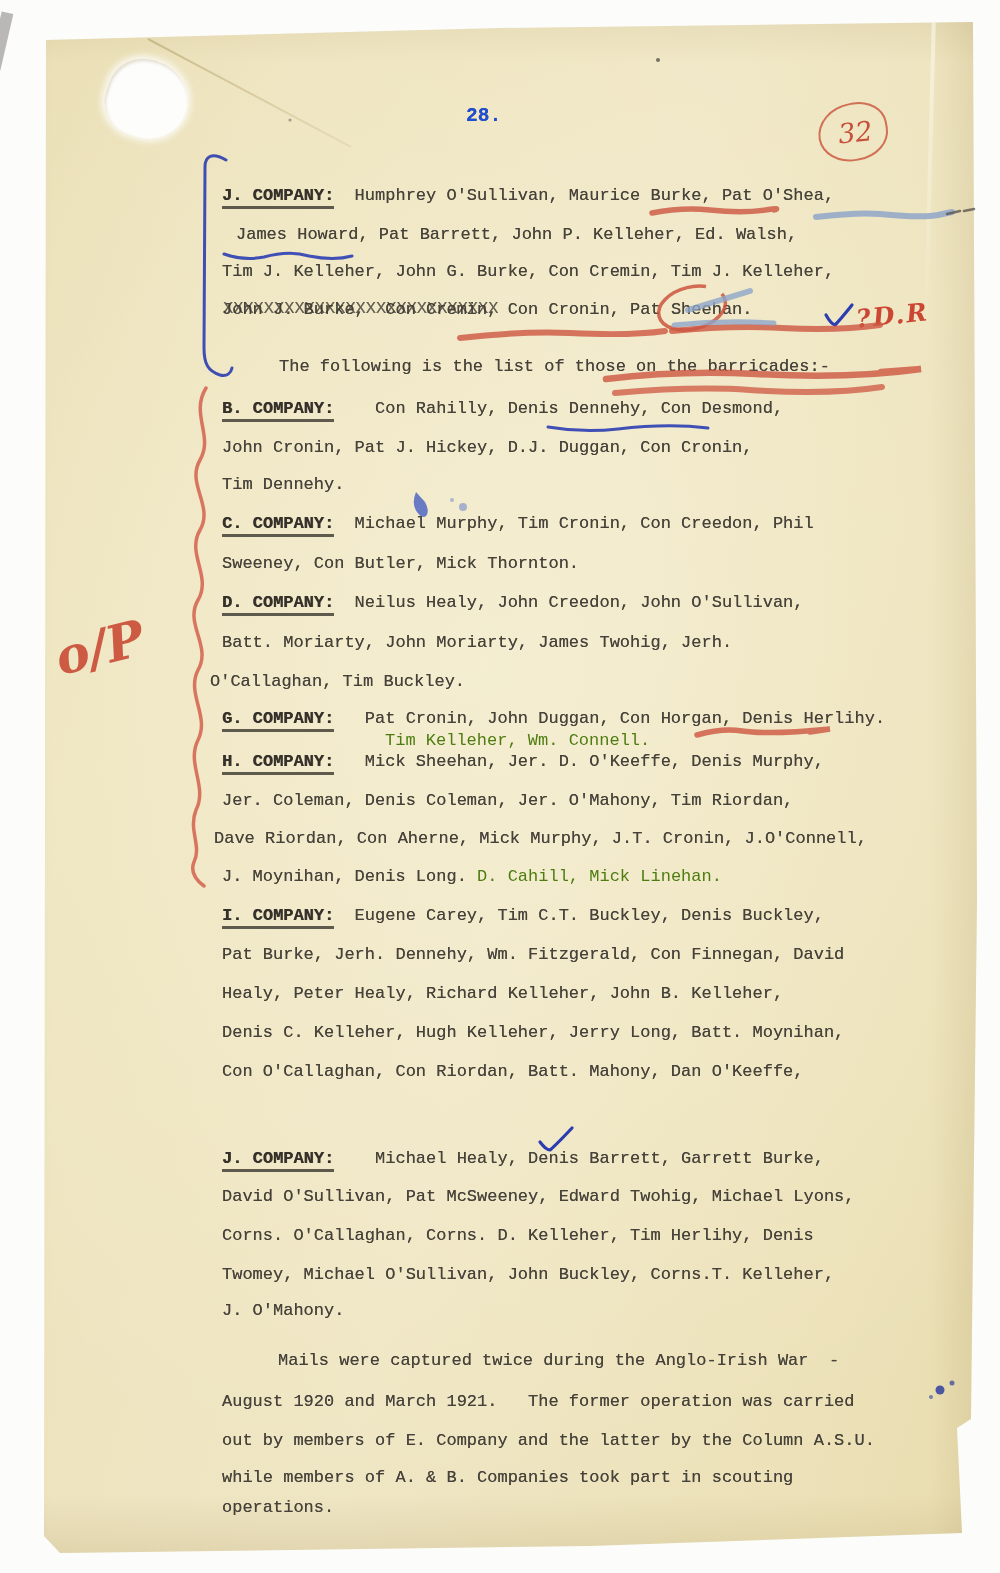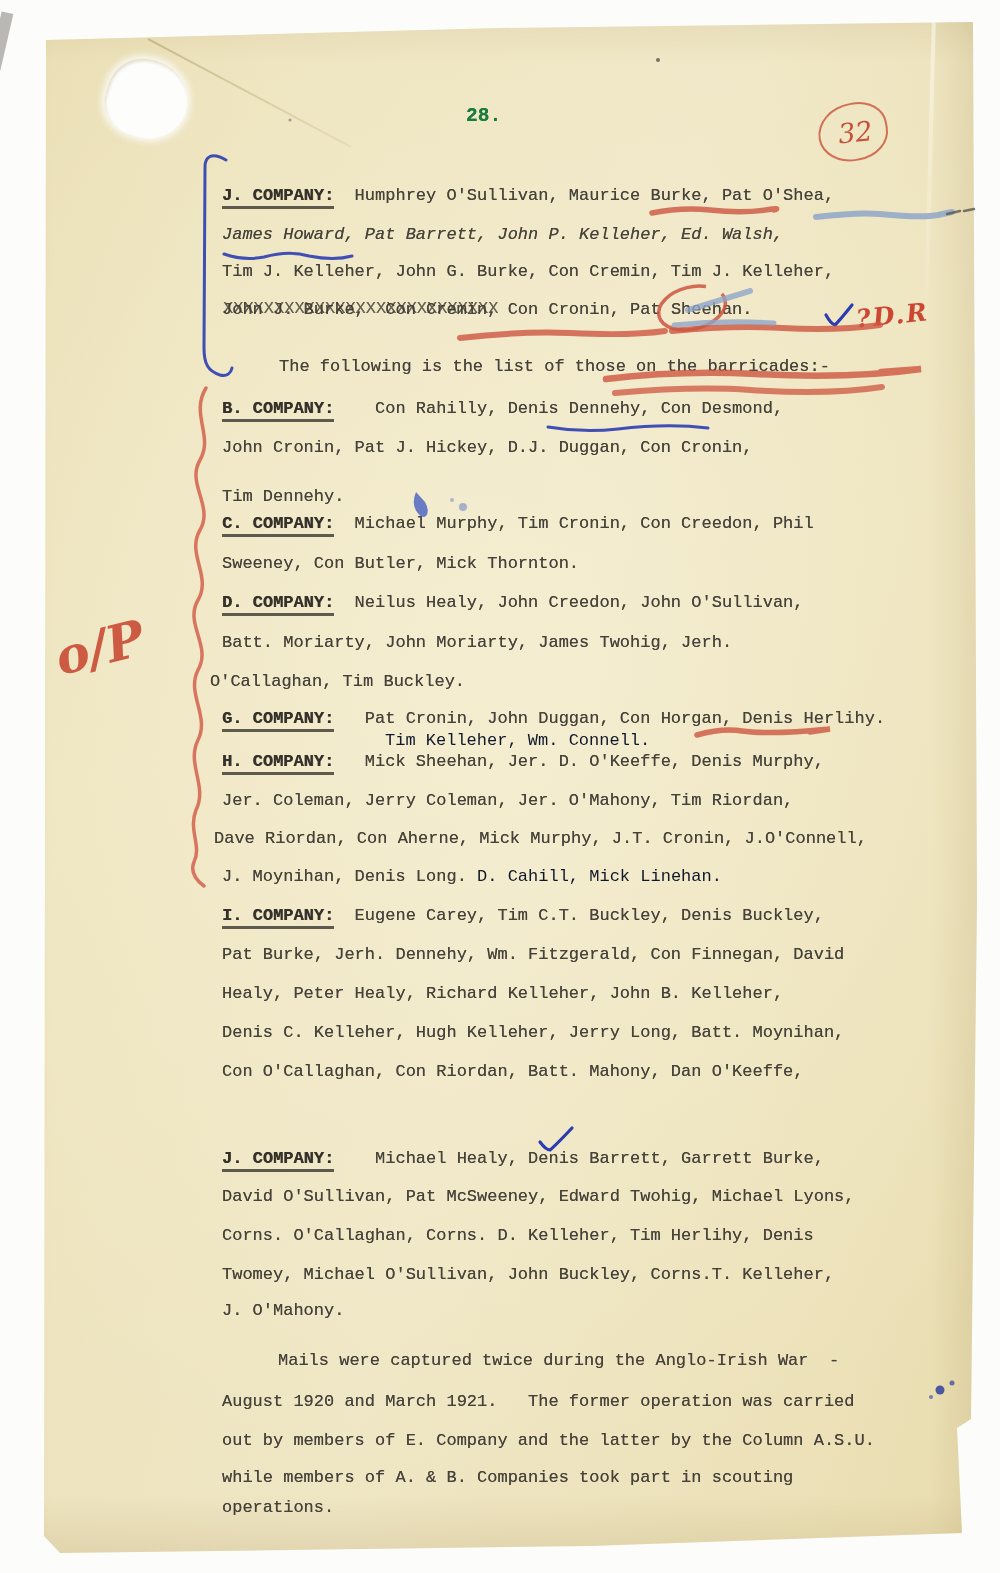--- a/index.html
+++ b/index.html
@@ -42,27 +42,27 @@
   .tline {
     position:absolute; white-space:pre; font-size:17px; line-height:22px;
     text-shadow:0 0 0.6px rgba(62,58,50,0.75);
   }
   .s-label {
     font-weight:bold; color:#35312a;
     border-bottom:3px solid rgba(53,49,42,0.78); padding-bottom:1px;
     text-shadow:0.4px 0 0 rgba(53,49,42,0.8);
   }
   .s-normal { }
-  .s-light { color:#0f172a; text-shadow:none; }
+  .s-light { color:#4d7c0f; text-shadow:none; }
   .s-struck { position:relative; color:#4a463e; }
   .xover { position:absolute; left:1px; top:-2px; opacity:0.78; color:#3f3b33; }
   #page-number {
     position:absolute; left:466px; top:105px;
     font-family:"Liberation Mono", monospace; font-size:19.5px; font-weight:bold;
-    color:#15803d; text-shadow:0 0 0.6px rgba(62,58,50,0.8);
+    color:#1d4ed8; text-shadow:0 0 0.6px rgba(62,58,50,0.8);
   }
   
   .hand { font-family:"DejaVu Serif", serif; font-style:italic; position:absolute; }
   #circled-number {
     left:818px; top:103px; width:66px; height:54px;
     border:2.5px solid rgba(201,82,58,0.8); border-radius:55% 45% 50% 50%;
     transform:rotate(-10deg);
     display:flex; align-items:center; justify-content:center;
   }
   #circled-number span {
@@ -89,36 +89,36 @@
     <div class="crease-tl"></div>
     <div class="fold-right"></div>
   </div>
 
   <div class="scan-sliver"></div>
 
   <div id="page-number">28.</div>
 
   <div id="typed-layer">
       <div class="tline" style="left: 222px; top: 185px;"><span class="s-label">J. COMPANY:</span><span class="s-normal">  Humphrey O'Sullivan, Maurice Burke, Pat O'Shea,</span></div>
-      <div class="tline" style="left: 222px; top: 224px; font-style: italic;"><span class="s-normal">James Howard, Pat Barrett, John P. Kelleher, Ed. Walsh,</span></div>
+      <div class="tline" style="left: 236px; top: 224px;"><span class="s-normal">James Howard, Pat Barrett, John P. Kelleher, Ed. Walsh,</span></div>
       <div class="tline" style="left: 222px; top: 261px;"><span class="s-normal">Tim J. Kelleher, John G. Burke, Con Cremin, Tim J. Kelleher,</span></div>
       <div class="tline" style="left: 222px; top: 299px;"><span class="s-struck">John J. Burke,  Con Cremin,<span class="xover">XXXXXXXXXXXXXXXXXXXXXXXXXXX</span></span><span class="s-normal"> Con Cronin, Pat Sheehan.</span></div>
       <div class="tline" style="left: 279px; top: 356px;"><span class="s-normal">The following is the list of those on the barricades:-</span></div>
       <div class="tline" style="left: 222px; top: 398px;"><span class="s-label">B. COMPANY:</span><span class="s-normal">    Con Rahilly, Denis Dennehy, Con Desmond,</span></div>
       <div class="tline" style="left: 222px; top: 437px;"><span class="s-normal">John Cronin, Pat J. Hickey, D.J. Duggan, Con Cronin,</span></div>
-      <div class="tline" style="left: 222px; top: 486px; font-family: Liberation Mono, monospace;"><span class="s-normal">Tim Dennehy.</span></div>
+      <div class="tline" style="left: 222px; top: 474px; font-family: Liberation Mono, monospace;"><span class="s-normal">Tim Dennehy.</span></div>
       <div class="tline" style="left: 222px; top: 513px;"><span class="s-label">C. COMPANY:</span><span class="s-normal">  Michael Murphy, Tim Cronin, Con Creedon, Phil</span></div>
       <div class="tline" style="left: 222px; top: 553px;"><span class="s-normal">Sweeney, Con Butler, Mick Thornton.</span></div>
       <div class="tline" style="left: 222px; top: 592px;"><span class="s-label">D. COMPANY:</span><span class="s-normal">  Neilus Healy, John Creedon, John O'Sullivan,</span></div>
       <div class="tline" style="left: 222px; top: 632px;"><span class="s-normal">Batt. Moriarty, John Moriarty, James Twohig, Jerh.</span></div>
       <div class="tline" style="left: 210px; top: 671px;"><span class="s-normal">O'Callaghan, Tim Buckley.</span></div>
       <div class="tline" style="left: 222px; top: 708px;"><span class="s-label">G. COMPANY:</span><span class="s-normal">   Pat Cronin, John Duggan, Con Horgan, Denis Herlihy.</span></div>
       <div class="tline" style="left: 385px; top: 730px;"><span class="s-light">Tim Kelleher, Wm. Connell.</span></div>
       <div class="tline" style="left: 222px; top: 751px;"><span class="s-label">H. COMPANY:</span><span class="s-normal">   Mick Sheehan, Jer. D. O'Keeffe, Denis Murphy,</span></div>
-      <div class="tline" style="left: 222px; top: 790px;"><span class="s-normal">Jer. Coleman, Jerry Coleman, Jer. O'Mahony, Tim Riordan,</span></div>
+      <div class="tline" style="left: 222px; top: 790px;"><span class="s-normal">Jer. Coleman, Denis Coleman, Jer. O'Mahony, Tim Riordan,</span></div>
       <div class="tline" style="left: 214px; top: 828px;"><span class="s-normal">Dave Riordan, Con Aherne, Mick Murphy, J.T. Cronin, J.O'Connell,</span></div>
       <div class="tline" style="left: 222px; top: 866px;"><span class="s-normal">J. Moynihan, Denis Long.</span><span class="s-light"> D. Cahill, Mick Linehan.</span></div>
       <div class="tline" style="left: 222px; top: 905px;"><span class="s-label">I. COMPANY:</span><span class="s-normal">  Eugene Carey, Tim C.T. Buckley, Denis Buckley,</span></div>
       <div class="tline" style="left: 222px; top: 944px;"><span class="s-normal">Pat Burke, Jerh. Dennehy, Wm. Fitzgerald, Con Finnegan, David</span></div>
       <div class="tline" style="left: 222px; top: 983px;"><span class="s-normal">Healy, Peter Healy, Richard Kelleher, John B. Kelleher,</span></div>
       <div class="tline" style="left: 222px; top: 1022px;"><span class="s-normal">Denis C. Kelleher, Hugh Kelleher, Jerry Long, Batt. Moynihan,</span></div>
       <div class="tline" style="left: 222px; top: 1061px;"><span class="s-normal">Con O'Callaghan, Con Riordan, Batt. Mahony, Dan O'Keeffe,</span></div>
       <div class="tline" style="left: 222px; top: 1148px;"><span class="s-label">J. COMPANY:</span><span class="s-normal">    Michael Healy, Denis Barrett, Garrett Burke,</span></div>
       <div class="tline" style="left: 222px; top: 1186px;"><span class="s-normal">David O'Sullivan, Pat McSweeney, Edward Twohig, Michael Lyons,</span></div>
       <div class="tline" style="left: 222px; top: 1225px;"><span class="s-normal">Corns. O'Callaghan, Corns. D. Kelleher, Tim Herlihy, Denis</span></div>

